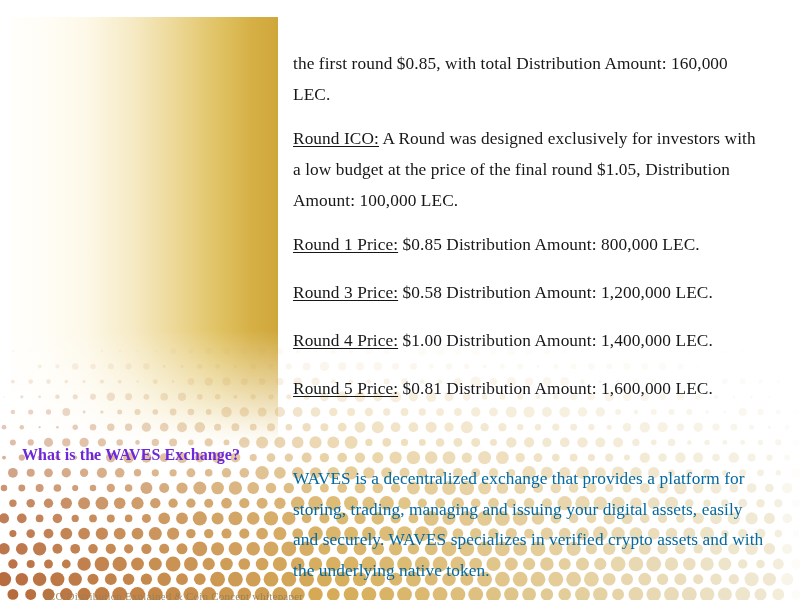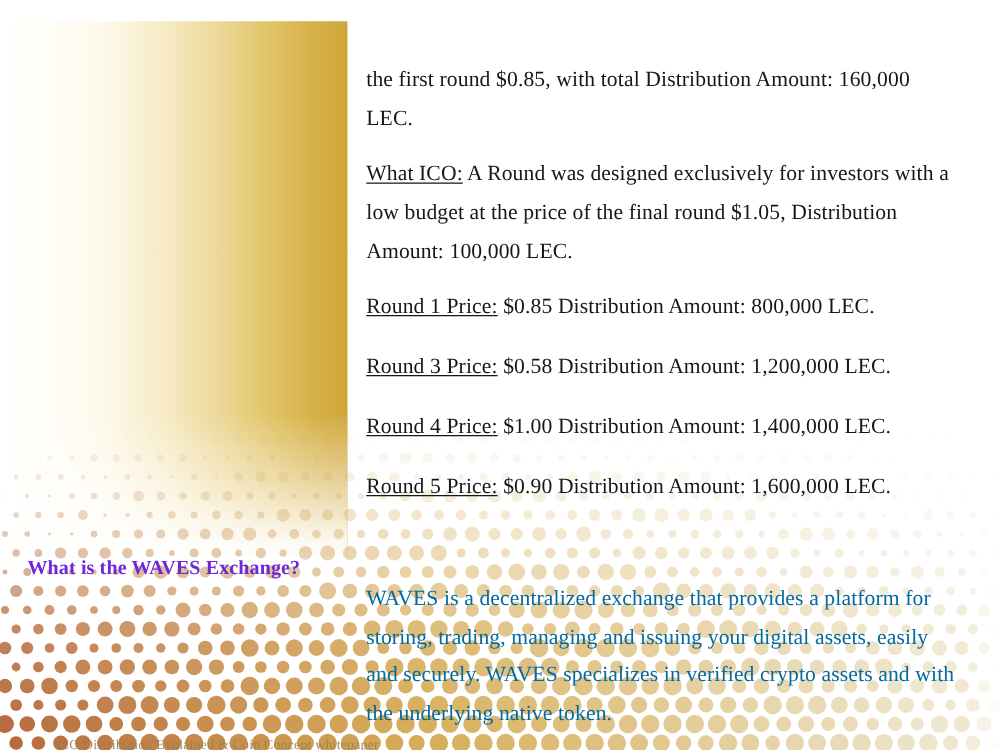--- a/index.html
+++ b/index.html
@@ -940,33 +940,33 @@
       <circle cx="751.6" cy="279.6" r="5.58" fill="rgb(238,230,206)" opacity="1.017"></circle>
       <circle cx="769.4" cy="279.6" r="7.40" fill="rgb(238,230,206)" opacity="1.017"></circle>
       <circle cx="787.2" cy="279.6" r="7.03" fill="rgb(238,230,206)" opacity="0.465"></circle>
     </svg>
 
   <div class="text-col">
     <p class="para tight">
       <span class="lead"></span><span>the first round $0.85, with total Distribution Amount: 160,000 LEC.</span>
     </p>
     <p class="para tight">
-      <span class="lead">What ICO:</span><span> A Round was designed exclusively for investors with a low budget at the price of the final round $1.05, Distribution Amount: 100,000 LEC.</span>
+      <span class="lead">Round ICO:</span><span> A Round was designed exclusively for investors with a low budget at the price of the final round $1.05, Distribution Amount: 100,000 LEC.</span>
     </p>
     <p class="para">
       <span class="lead">Round 1 Price:</span><span> $0.85 Distribution Amount: 800,000 LEC.</span>
     </p>
     <p class="para">
       <span class="lead">Round 3 Price:</span><span> $0.58 Distribution Amount: 1,200,000 LEC.</span>
     </p>
     <p class="para">
       <span class="lead">Round 4 Price:</span><span> $1.00 Distribution Amount: 1,400,000 LEC.</span>
     </p>
     <p class="para">
-      <span class="lead">Round 5 Price:</span><span> $0.90 Distribution Amount: 1,600,000 LEC.</span>
+      <span class="lead">Round 5 Price:</span><span> $0.81 Distribution Amount: 1,600,000 LEC.</span>
     </p>
   </div>
 
   <div class="q-head">What is the WAVES Exchange?</div>
 
   <div class="answer">WAVES is a decentralized exchange that provides a platform for storing, trading, managing and issuing your digital assets, easily and securely. WAVES specializes in verified crypto assets and with the underlying native token.</div>
 
   <div class="footer">ICO Distribution Explained &amp; Coin Concept whitepaper</div>
 
 </div>

